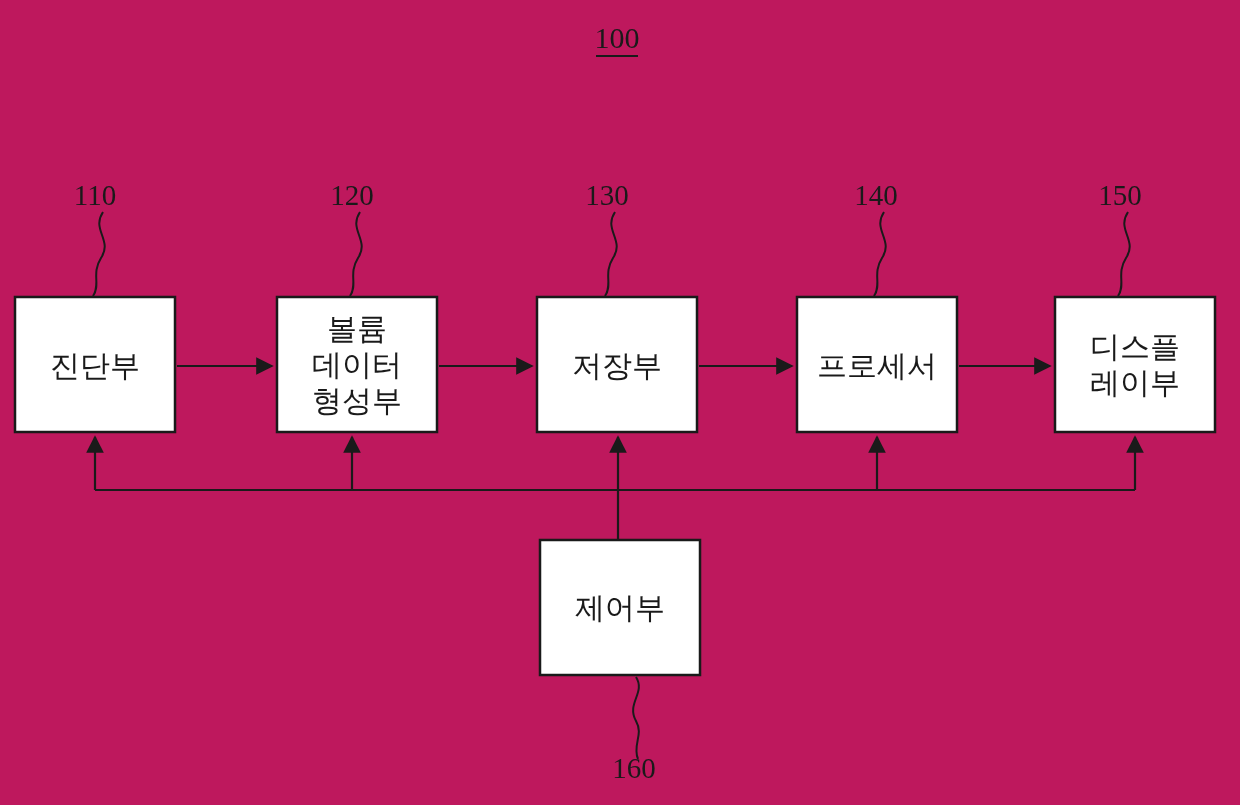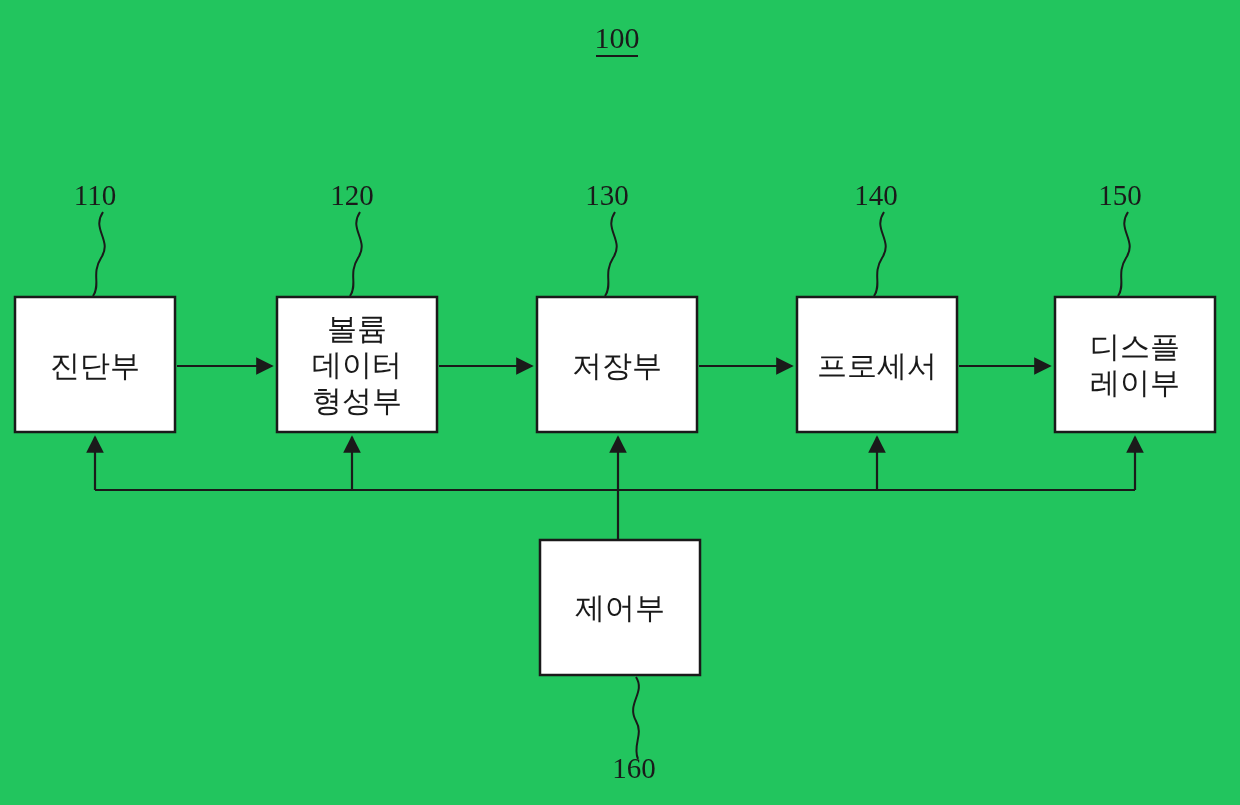--- a/index.html
+++ b/index.html
@@ -4,21 +4,21 @@
 <style>
   html, body {
     margin: 0;
     padding: 0;
     background: #ffffff;
   }
   .page {
     position: relative;
     width: 1240px;
     height: 805px;
-    background: #22c55e;
+    background: #be185d;
     font-family: "Liberation Serif", serif;
     overflow: hidden;
     text-align: center;
   }
   svg {
     display: block;
   }
   .box-rect {
     fill: #ffffff;
     stroke: #1a1a1a;

